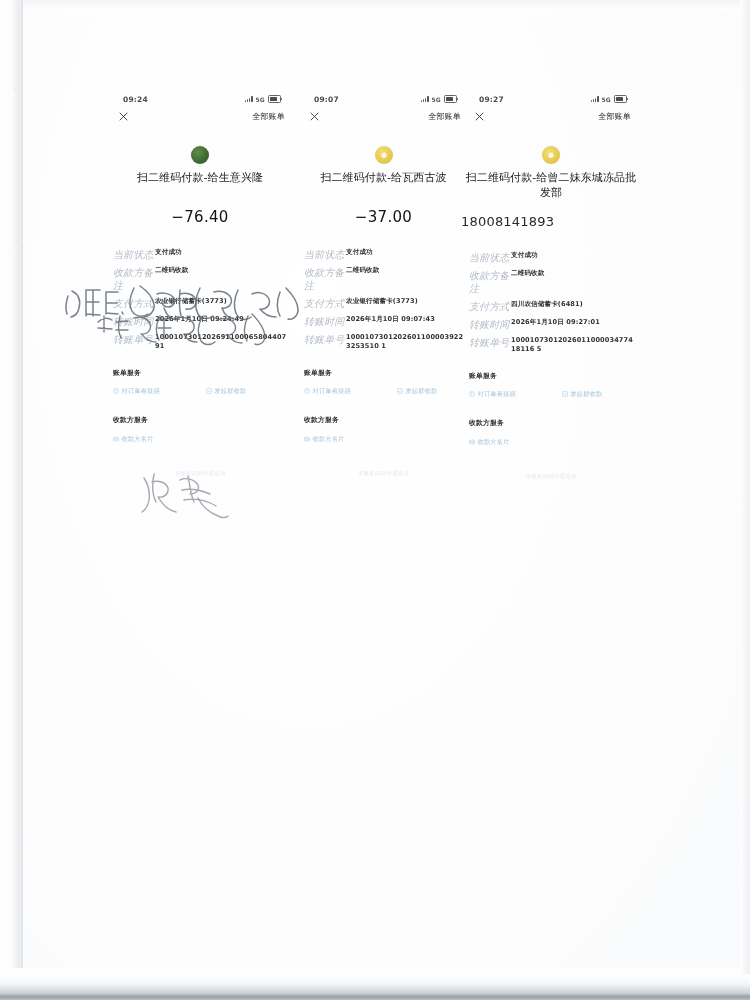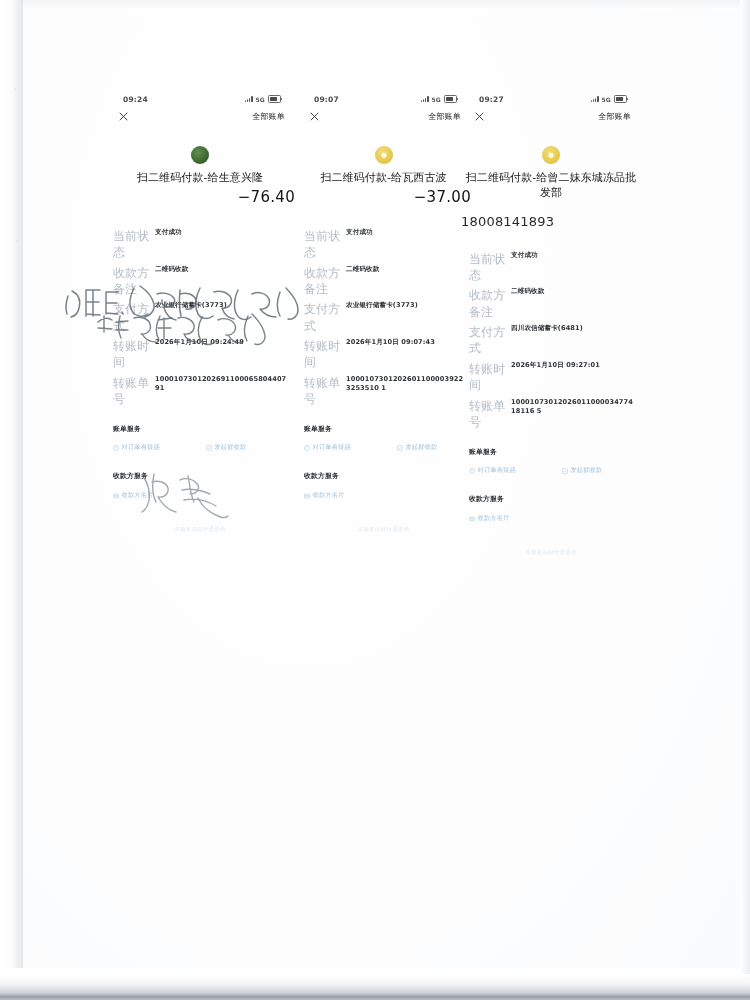--- a/index.html
+++ b/index.html
@@ -101,29 +101,30 @@
     width:9px;height:9px;
   }
   .payee{
     text-align:center;font-size:11px;color:#20201f;margin-top:7px;
     letter-spacing:.1px;line-height:1.35;
   }
   .payee-sub{
     text-align:left;font-size:13px;color:#2a2a29;margin-top:13px;letter-spacing:.2px;
   }
   .amount{
-    text-align:right;font-size:15px;color:#131313;margin-top:2px;
+    text-align:center;font-size:15px;color:#131313;margin-top:22px;
     letter-spacing:.3px;font-family:"DejaVu Sans","Liberation Sans",sans-serif;
   }
 
   .rows{margin-top:22px;padding:0 6px 0 8px;}
   .row{display:flex;align-items:flex-start;margin-bottom:4.4px;}
   .row .k{
-    width:42px;flex:0 0 42px;font-size:12px;color:#b3bcc6;line-height:1.35;
+    width:42px;flex:0 0 42px;font-size:10px;color:#b3bcc6;line-height:1.35;
     letter-spacing:.1px;
+    font-style:italic;
   }
   .row .v{
     flex:1;font-size:6.6px;color:#2f3336;line-height:1.35;font-weight:bold;
     word-break:break-all;letter-spacing:.1px;
   }
 
   .sect-title{
     font-size:6.8px;color:#2f3336;font-weight:bold;margin:17px 12px 0 8px;
     letter-spacing:.2px;
   }

